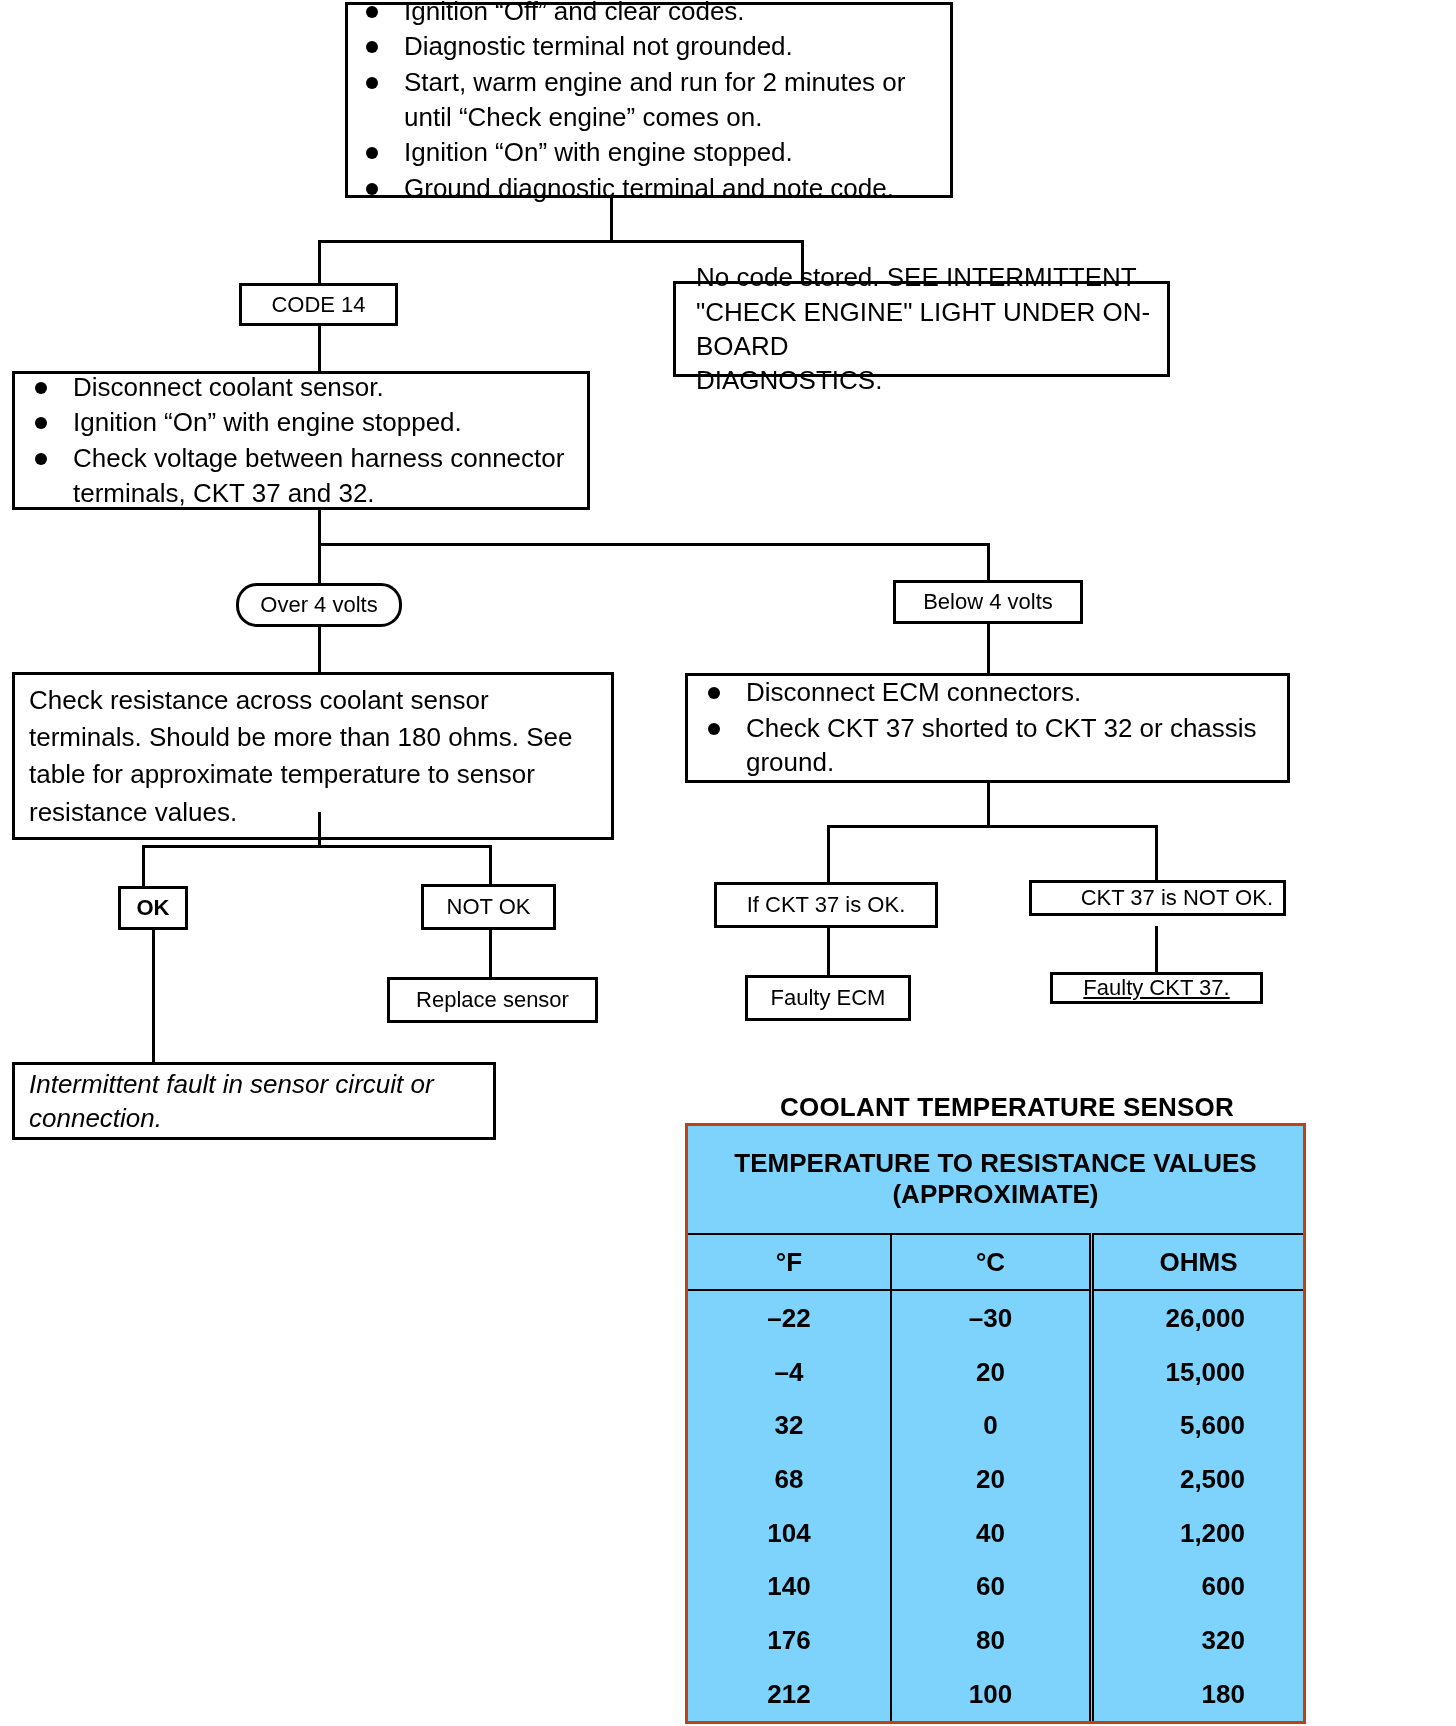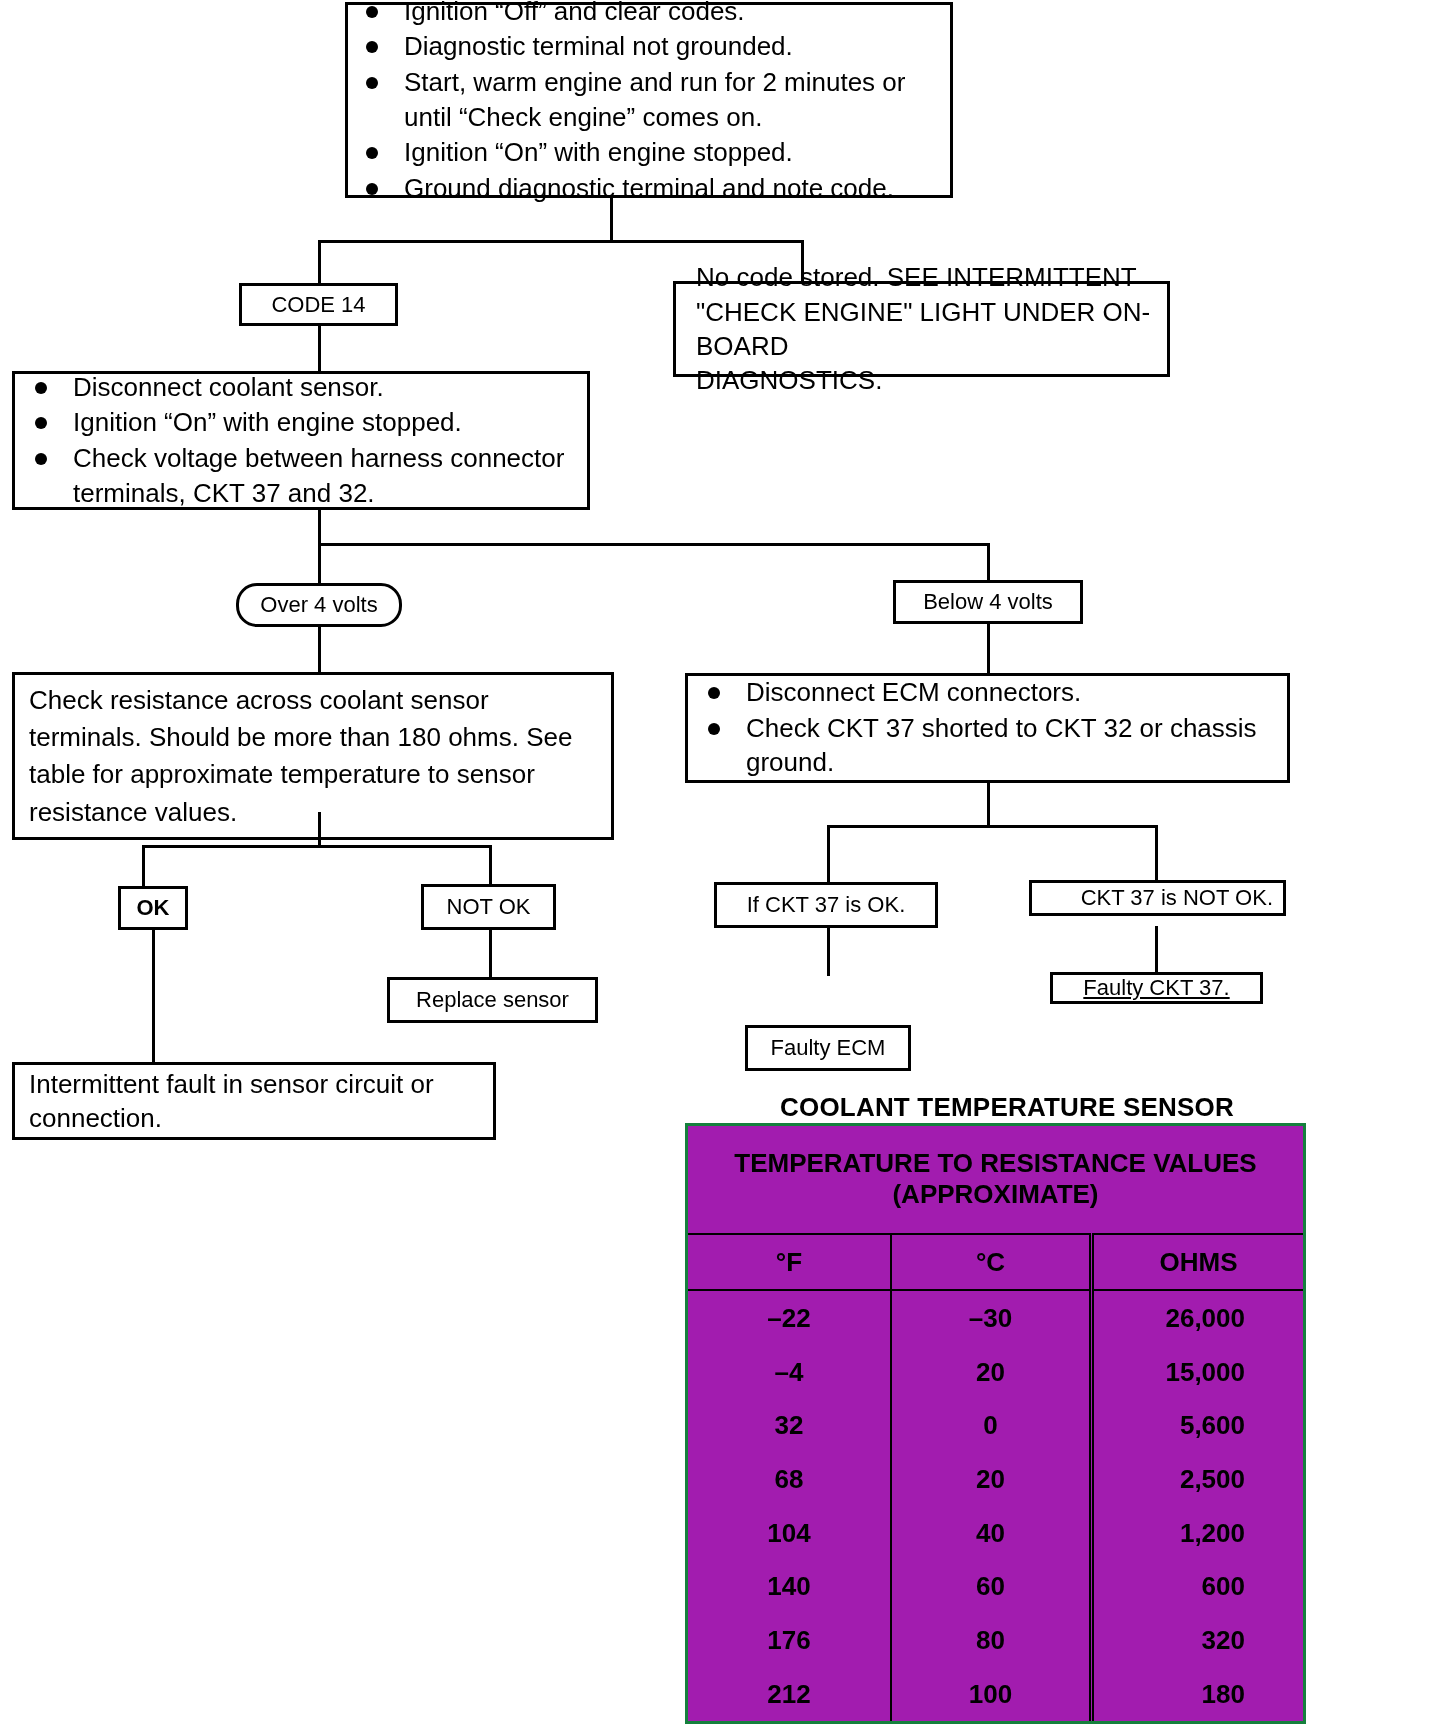--- a/index.html
+++ b/index.html
@@ -88,22 +88,22 @@
   .tbl-caption {
     position: absolute;
     font-size: 26px;
     font-weight: 700;
     letter-spacing: 0.2px;
     white-space: nowrap;
   }
   .ttable {
     position: absolute;
     box-sizing: border-box;
-    border: 3px solid #15803d;
-    background: #a21caf;
+    border: 3px solid #c2410c;
+    background: #7dd3fc;
     border-collapse: collapse;
   }
   .ttable table {
     border-collapse: collapse;
     width: 100%;
     height: 100%;
   }
   .ttable th, .ttable td {
     border: 2px solid #000;
     text-align: center;
@@ -243,29 +243,29 @@
 
   <div class="vline" style="left:489px; top:930px; height:48px;"></div>
   <div class="vline" style="left:827px; top:928px; height:48px;"></div>
   <div class="vline" style="left:1155px; top:926px; height:46px;"></div>
   <div class="vline" style="left:152px; top:930px; height:132px;"></div>
 
   <div class="box" style="left:387px; top:977px; width:211px; height:46px; align-items:center;">
     <div class="box-label">Replace sensor</div>
   </div>
 
-  <div class="box" style="left:745px; top:1025px; width:166px; height:46px; align-items:center;">
+  <div class="box" style="left:745px; top:975px; width:166px; height:46px; align-items:center;">
     <div class="box-label">Faulty ECM</div>
   </div>
 
   <div class="box" style="left:1050px; top:972px; width:213px; height:32px; align-items:center;text-decoration:underline;">
     <div class="box-label">Faulty CKT 37.</div>
   </div>
 
-  <div class="box pad" style="left:12px; top:1062px; width:484px; height:78px; padding-left:14px;">
+  <div class="box pad" style="left:12px; top:1062px; width:484px; height:78px; padding-left:14px;font-style:italic;">
     <div class="para">Intermittent fault  in sensor circuit or</div>
     <div class="para">connection.</div>
   </div>
 
   <div class="tbl-caption" style="left:780px; top:1092px;">COOLANT TEMPERATURE SENSOR</div>
 
   <div class="ttable" style="left:685px; top:1123px; width:621px; height:601px;">
     <table>
       <tbody>
         <tr>

